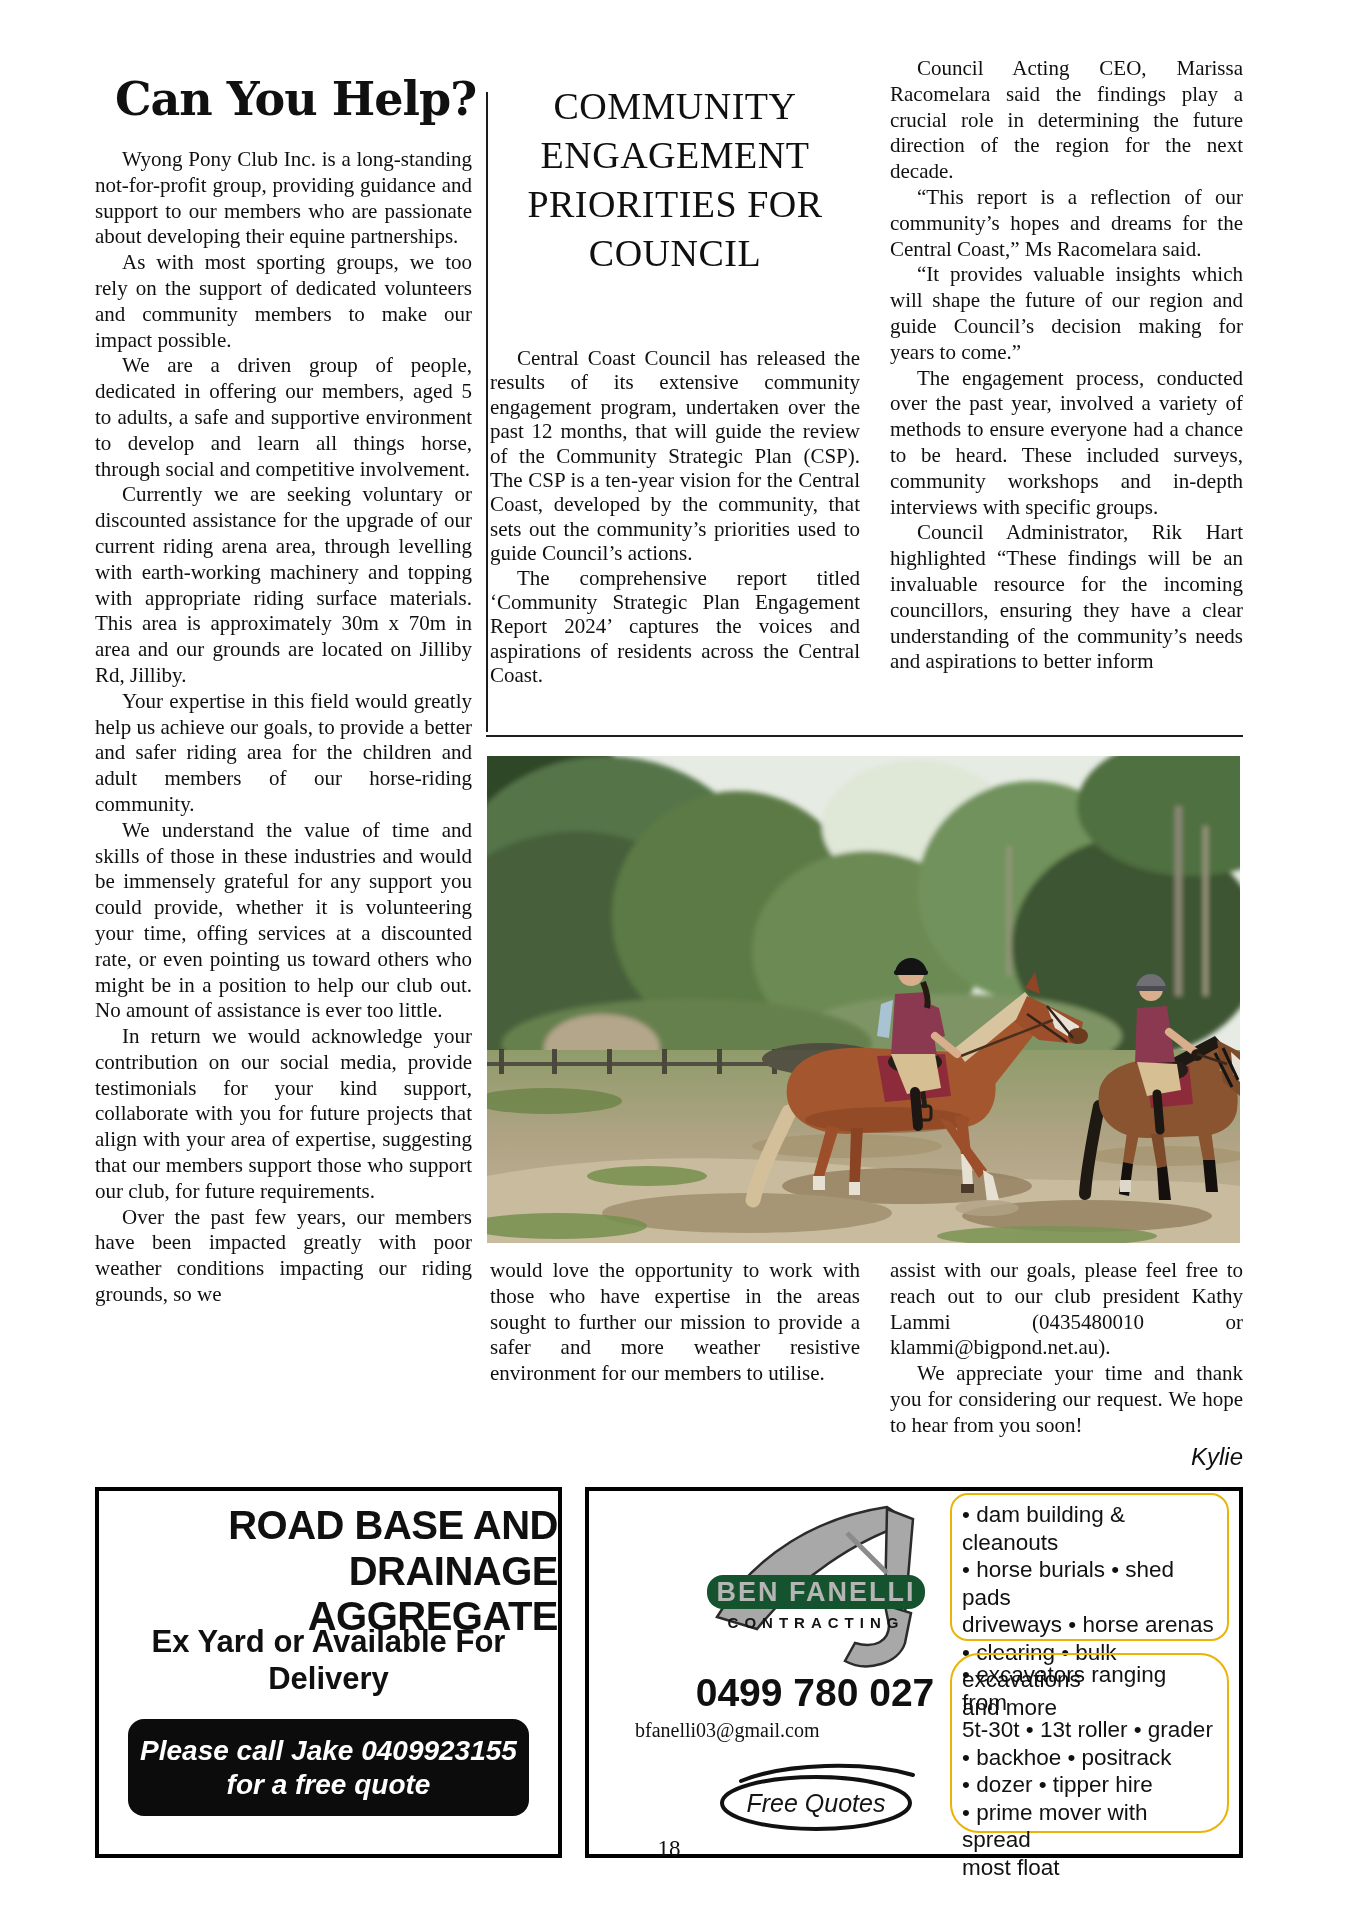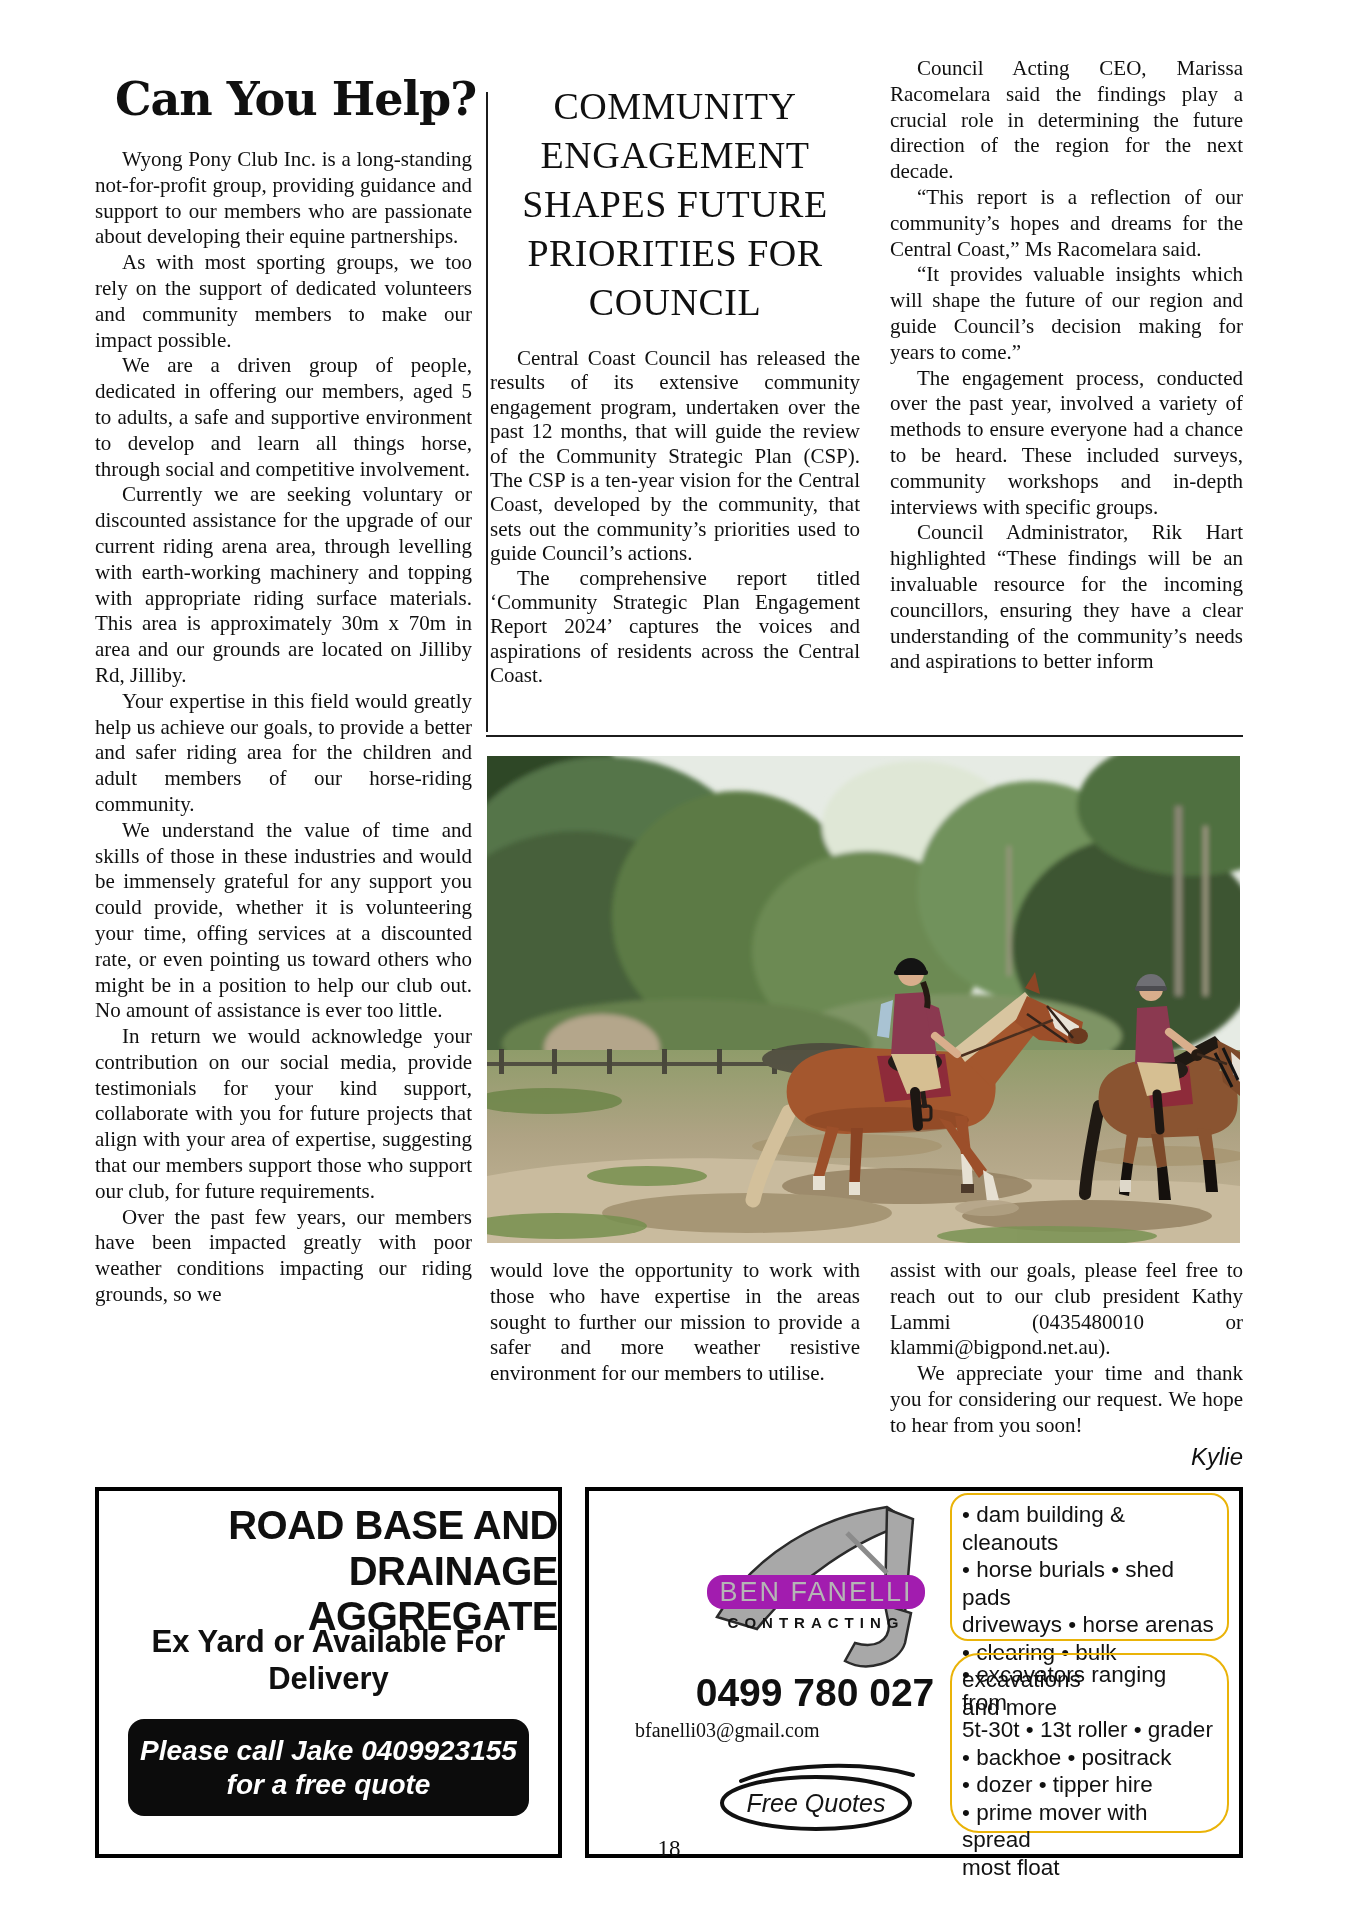--- a/index.html
+++ b/index.html
@@ -34,21 +34,21 @@
   .adbox{border:4px solid #000;box-sizing:border-box;background:#fff;}
   .ad-sans{font-family:"Liberation Sans",sans-serif;}
   .roadbase-l1{font-size:40px;font-weight:bold;text-align:right;line-height:45px;letter-spacing:-0.5px;}
   .roadbase-l3{font-size:31px;font-weight:bold;text-align:center;line-height:37px;}
   .cta-pill{
     background:#0c0c0c;border-radius:16px;color:#fff;
     font-style:italic;font-weight:bold;font-size:28px;line-height:34px;text-align:center;
     display:flex;flex-direction:column;justify-content:center;
   }
   .brandbox{
-    background:#a21caf;color:#b5b5b5;font-weight:normal;font-size:27px;
+    background:#14532d;color:#b5b5b5;font-weight:bold;font-size:27px;
     text-align:center;line-height:34px;letter-spacing:2px;
     font-family:"Liberation Sans",sans-serif;
     border-radius:16px;
   }
   .brandsub{
     font-weight:bold;font-size:15px;letter-spacing:6px;text-align:center;
     font-family:"Liberation Sans",sans-serif;color:#141414;
   }
   .phone{font-size:39px;font-weight:bold;text-align:center;letter-spacing:0px;}
   .email{font-size:20px;text-align:left;font-family:Liberation Serif, serif;}
@@ -76,21 +76,20 @@
     <p>We understand the value of time and skills of those in these industries and would be immensely grateful for any support you could provide, whether it is volunteering your time, offing services at a discounted rate, or even pointing us toward others who might be in a position to help our club out. No amount of assistance is ever too little.</p>
     <p>In return we would acknowledge your contribution on our social media, provide testimonials for your kind support, collaborate with you for future projects that align with your area of expertise, suggesting that our members support those who support our club, for future requirements.</p>
     <p>Over the past few years, our members have been impacted greatly with poor weather conditions impacting our riding grounds, so we</p>
   </div>
 
 <div class="abs vrule" style="left:486px;top:92px;height:640px;"></div>
 
 <div class="abs headline-mid" style="left:490px;top:82px;width:370px;">
     <div>COMMUNITY</div>
     <div>ENGAGEMENT</div>
-    <div>SHAPES FUTURE</div>
     <div>PRIORITIES FOR</div>
     <div>COUNCIL</div>
   </div>
 
 <div class="abs body-text tight" style="left:490px;top:346px;width:370px;height:382px;">
     <p>Central Coast Council has released the results of its extensive community engagement program, undertaken over the past 12 months, that will guide the review of the Community Strategic Plan (CSP). The CSP is a ten-year vision for the Central Coast, developed by the community, that sets out the community’s priorities used to guide Council’s actions.</p>
     <p>The comprehensive report titled ‘Community Strategic Plan Engagement Report 2024’ captures the voices and aspirations of residents across the Central Coast.</p>
   </div>
 
 <div class="abs body-text" style="left:890px;top:56px;width:353px;height:672px;">

